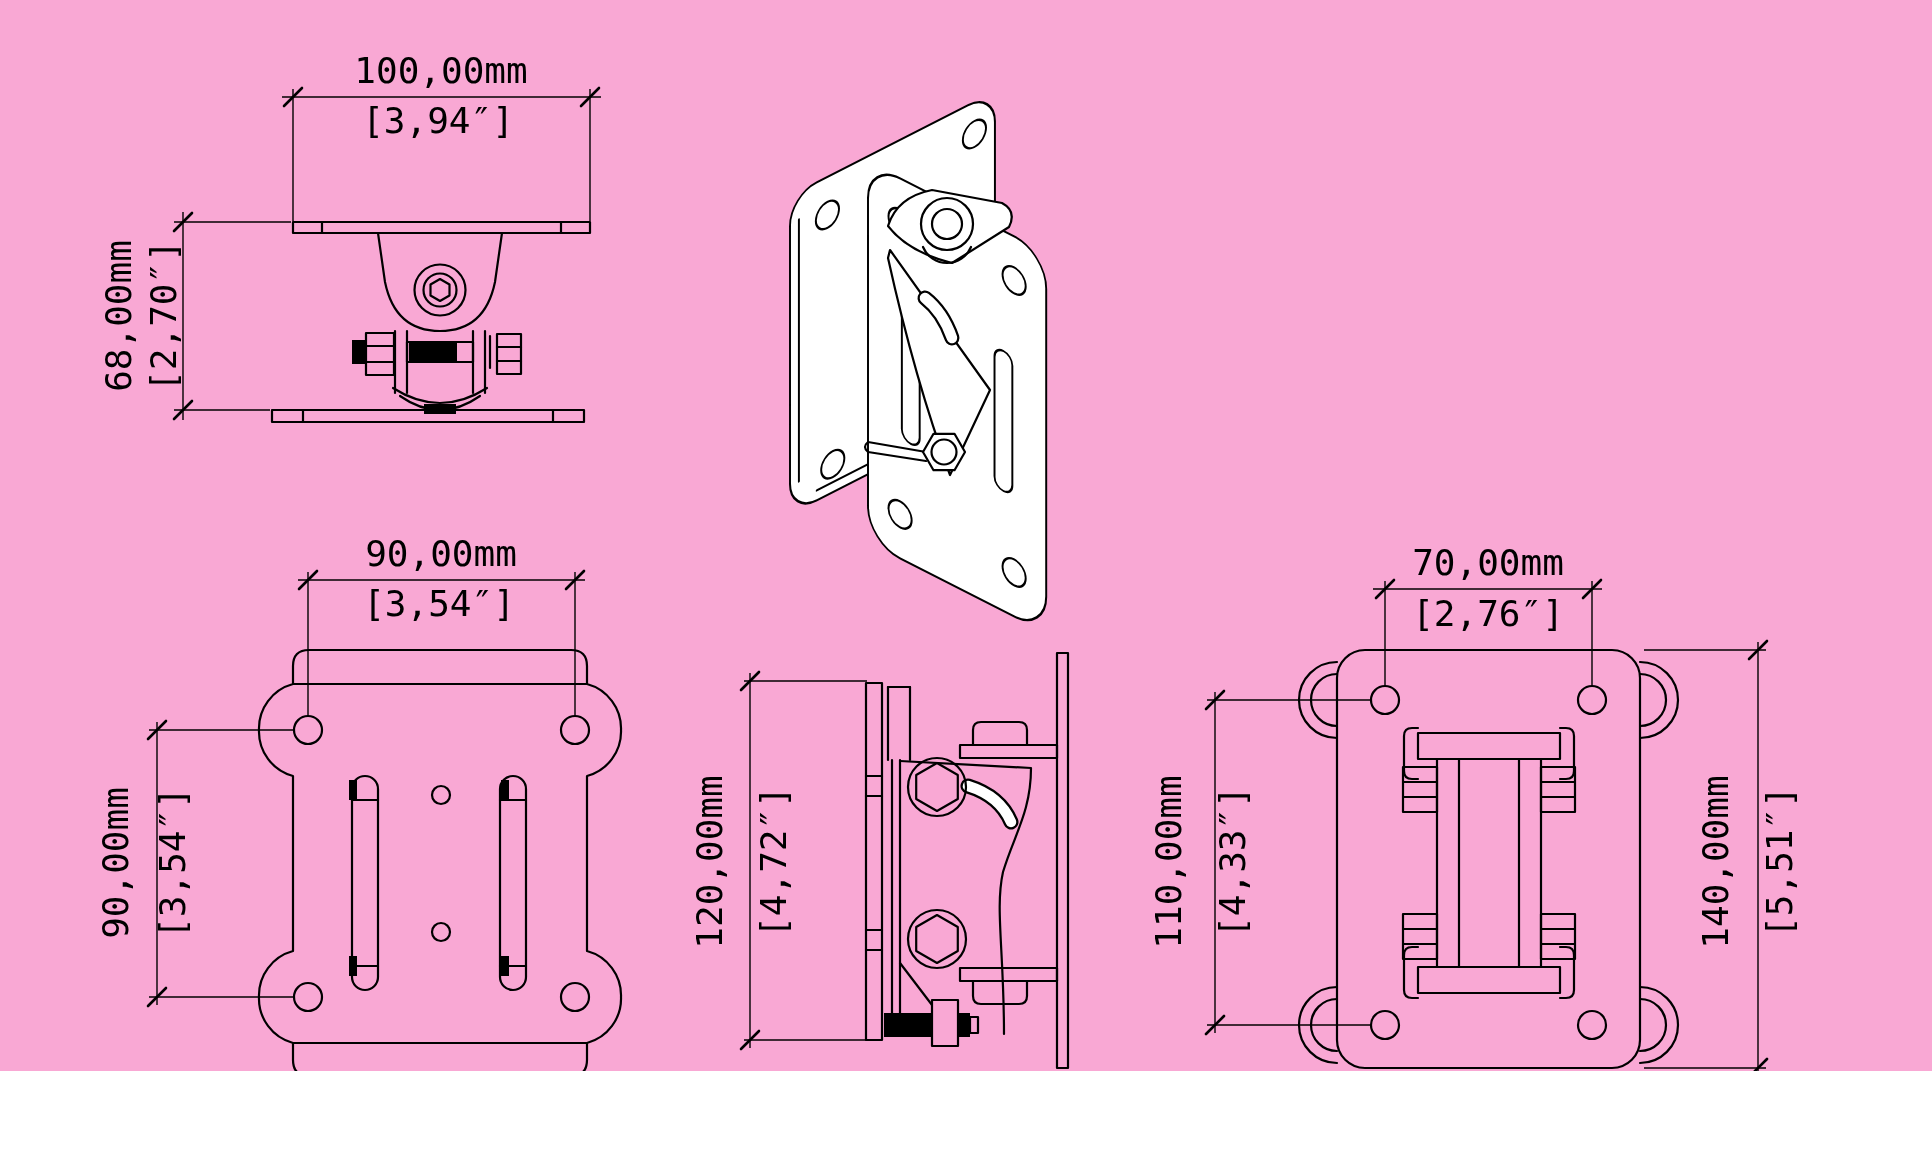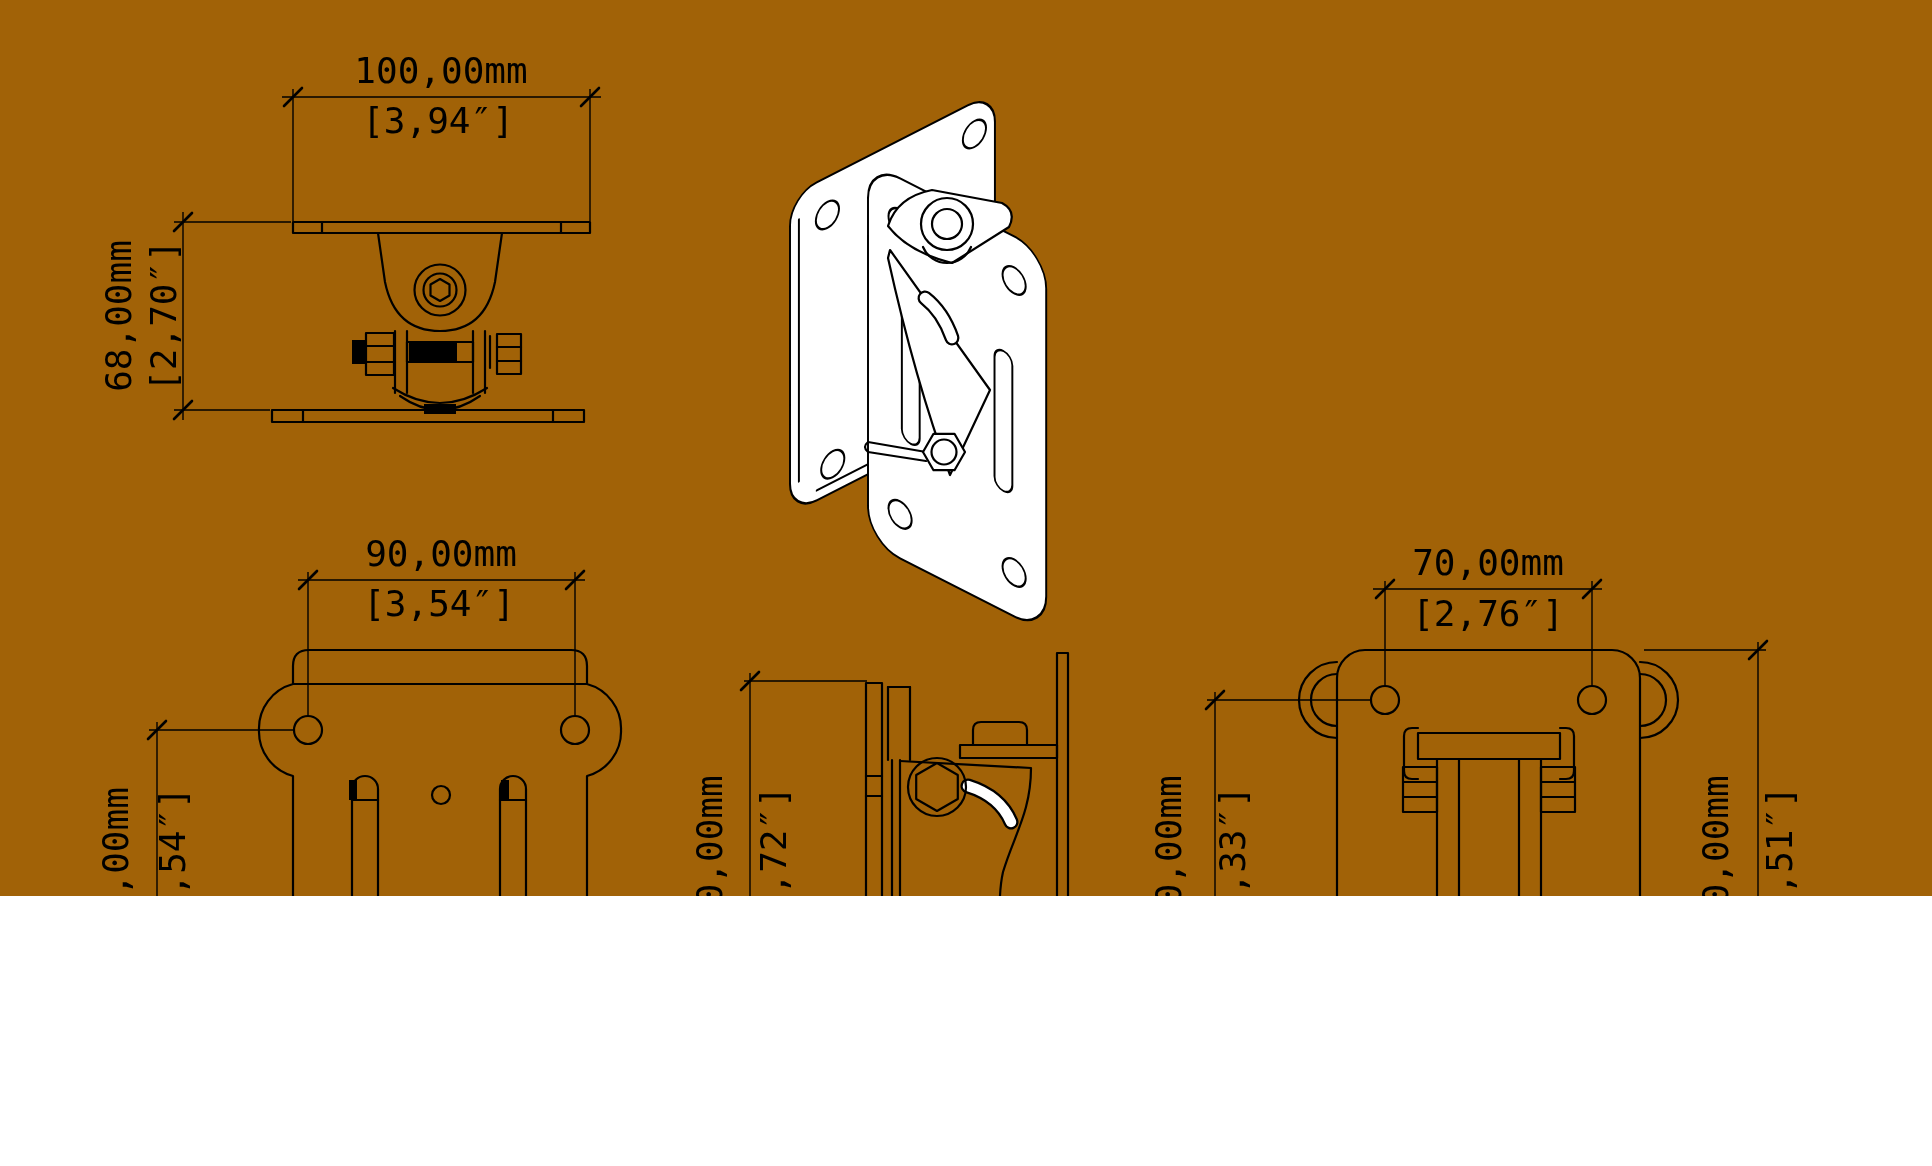--- a/index.html
+++ b/index.html
@@ -1,16 +1,16 @@
 <!DOCTYPE html>
 <html><head>
 <meta charset="utf-8">
 <style>
   html,body{margin:0;padding:0;background:#ffffff}
-  .canvas{position:relative;width:1932px;height:896px;background:#a16207;overflow:hidden}
+  .canvas{position:relative;width:1932px;height:1071px;background:#f9a8d4;overflow:hidden}
   svg{display:block}
   .obj{stroke:#000;fill:none;stroke-width:2.2;stroke-linecap:round;stroke-linejoin:round}
   .thin{stroke:#000;fill:none;stroke-width:1.4}
   .tick{stroke:#000;fill:none;stroke-width:2.6;stroke-linecap:round}
   .fillb{fill:#000;stroke:none}
   .fillw{fill:#fff;stroke:#000;stroke-width:2.2;stroke-linejoin:round}
   .slotb{stroke:#000;fill:none;stroke-width:15;stroke-linecap:round}
   .slotw{stroke:#fff;fill:none;stroke-width:10.5;stroke-linecap:round}
   .dim-text{font-family:"DejaVu Sans Mono",monospace;font-size:36px;fill:#000;stroke:none;text-anchor:middle}
 </style>

